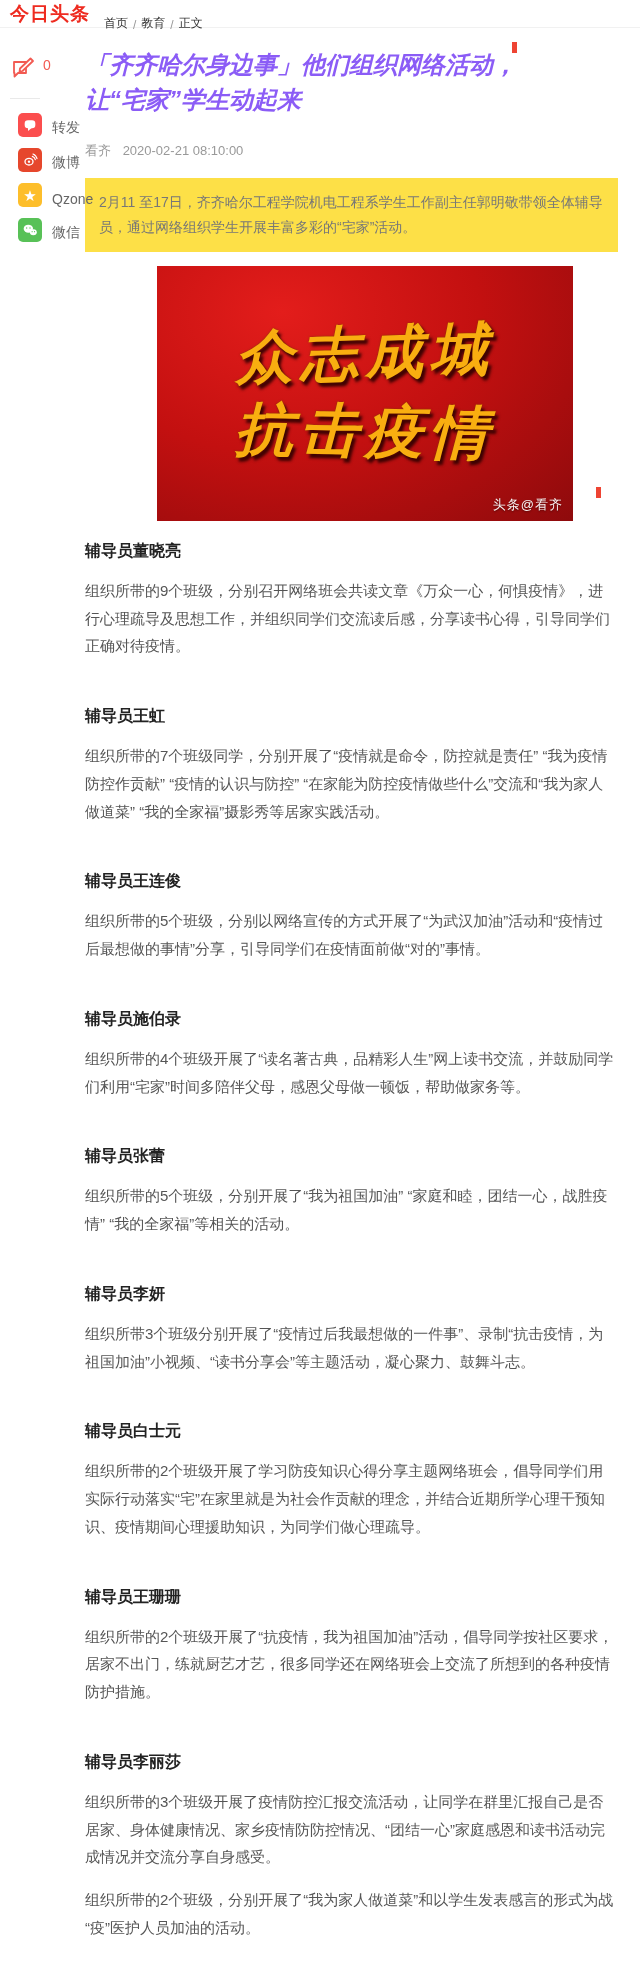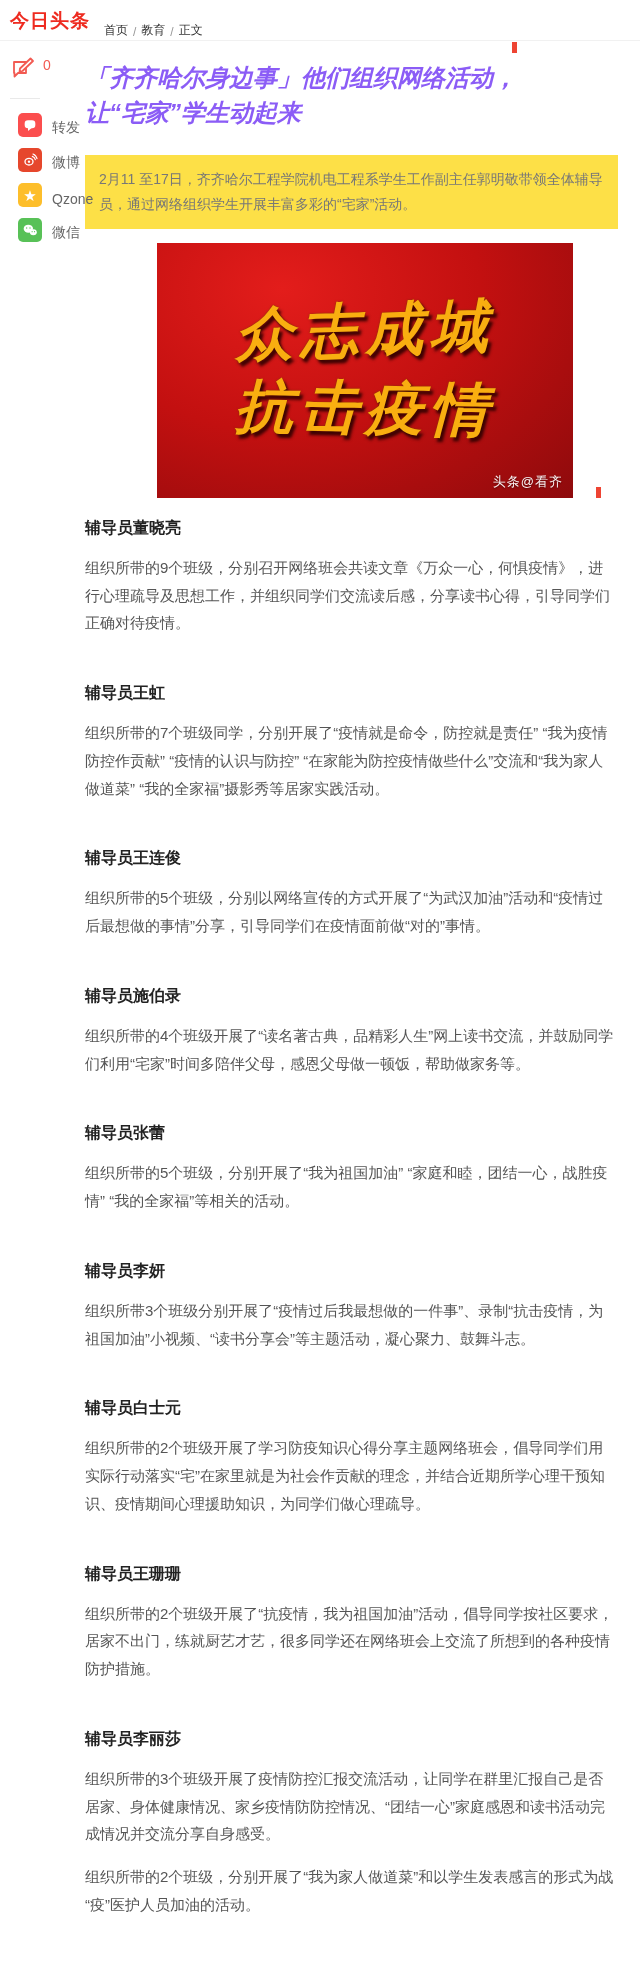--- a/index.html
+++ b/index.html
@@ -4,21 +4,21 @@
 <style>
   * { margin:0; padding:0; box-sizing:border-box; }
   html,body { background:#fff; }
   body {
     width:640px; min-height:1970px; position:relative;
     font-family:"Liberation Sans","DejaVu Sans",sans-serif;
     color:#222;
   }
   
   .header {
-    height:41px; display:flex; align-items:center;
+    height:28px; display:flex; align-items:center;
     padding-left:10px; border-bottom:1px solid #f1f1f1; background:#fff;
   }
   .logo {
     font-size:19px; font-weight:bold; color:#ee2b20;
     letter-spacing:1px; cursor:pointer; line-height:1;
   }
   .breadcrumb { display:flex; align-items:flex-end; margin-left:14px; font-size:12px;margin-top:20px; }
   .crumb { color:#333; cursor:pointer; }
   .crumb.current { color:#333; cursor:default; }
   .crumb-sep { color:#999; padding:0 5px; }
@@ -144,20 +144,24 @@
       </svg>
     </span>
     <span class="share-label">微信</span>
   </div>
 </aside>
 
 <main class="article">
   <h1 class="title">「齐齐哈尔身边事」他们组织网络活动，
 让“宅家”学生动起来</h1>
 
+  <div class="byline">
+    <span class="src">看齐</span>
+    <span>2020-02-21 08:10:00</span>
+  </div>
 
   <div class="intro-box">2月11 至17日，齐齐哈尔工程学院机电工程系学生工作副主任郭明敬带领全体辅导员，通过网络组织学生开展丰富多彩的“宅家”活动。</div>
 
   <figure class="hero">
     <div class="hero-line l1">众志成城</div>
     <div class="hero-line l2">抗击疫情</div>
     <div class="hero-watermark">头条@看齐</div>
   </figure>
 
   <section>

